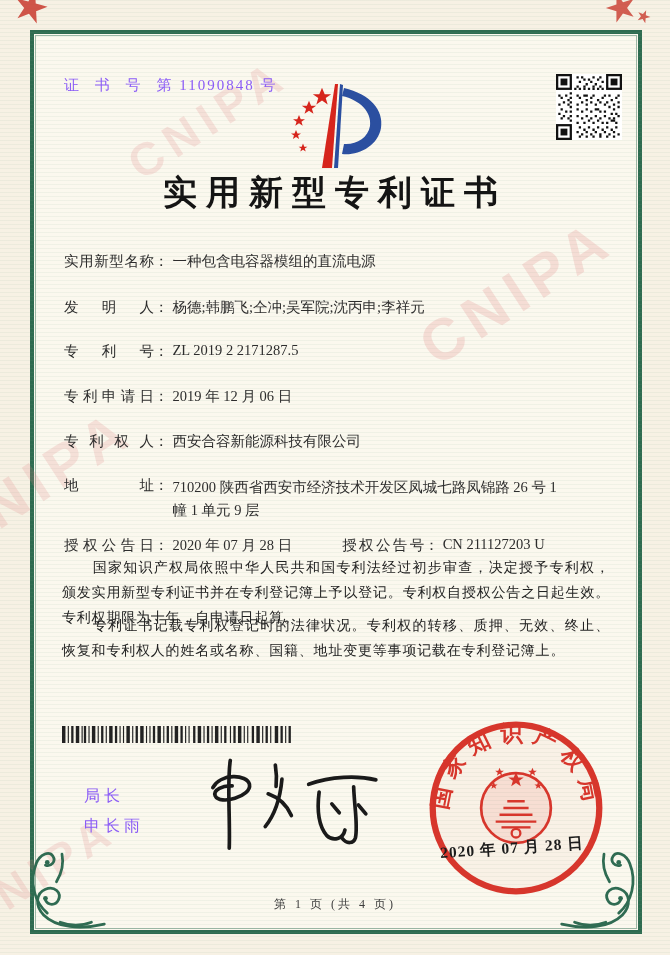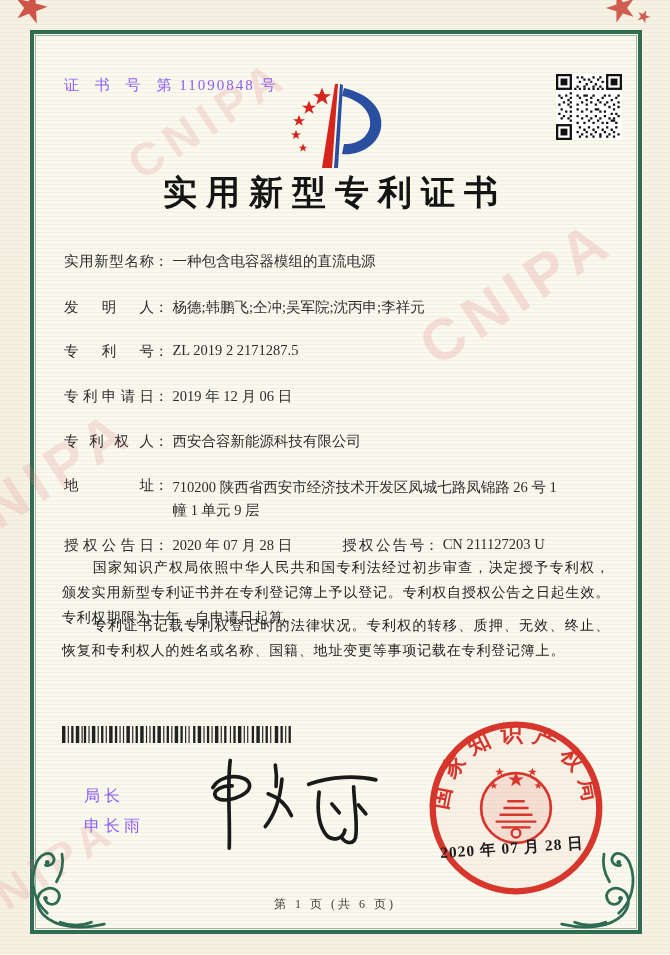--- a/index.html
+++ b/index.html
@@ -239,16 +239,16 @@
       <g stroke="#2f6b52" stroke-width="3" fill="none" stroke-linecap="round">
         <path d="M96,86 C70,92 44,90 30,76 C20,66 22,52 32,48 C42,44 50,52 46,60 C43,66 35,66 32,60"></path>
         <path d="M34,74 C20,62 14,40 22,20 C26,10 36,6 40,12 C44,18 38,24 32,22"></path>
         <path d="M48,84 C58,88 72,88 82,84"></path>
         <path d="M44,40 C50,30 52,20 50,10"></path>
       </g>
       <circle cx="32" cy="58" r="2.6" fill="#2f6b52"></circle>
       <circle cx="34" cy="19" r="2.6" fill="#2f6b52"></circle>
     </svg>
 
-    <div class="footer">第 1 页 (共 6 页)</div>
+    <div class="footer">第 1 页 (共 4 页)</div>
 
   </div>
 </div>
 
 </body></html>

